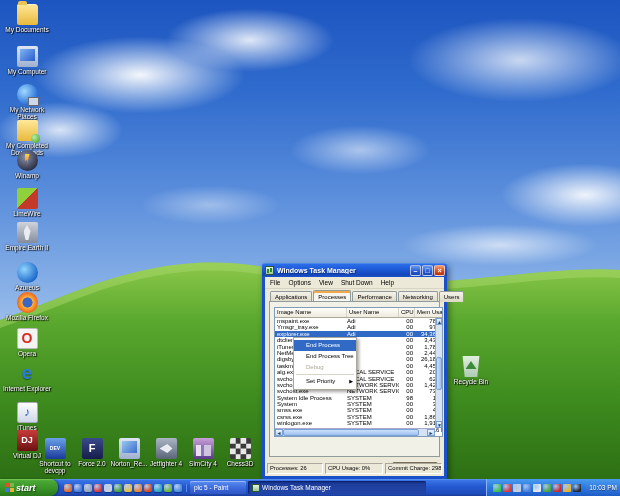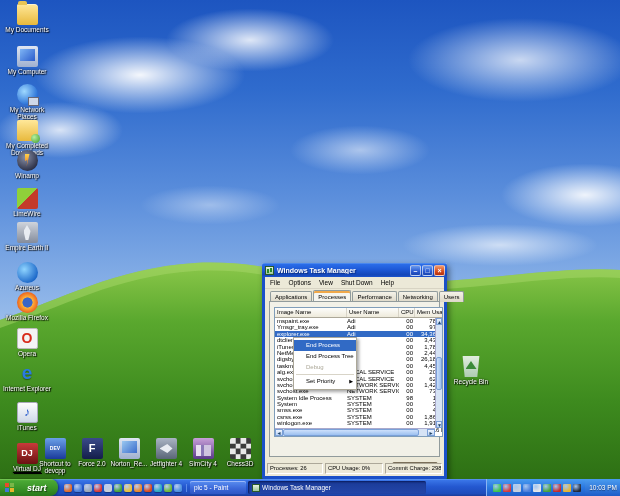--- a/index.html
+++ b/index.html
@@ -116,21 +116,21 @@
     border-radius:2px; font-size:6px; text-align:center; line-height:10px; box-shadow:inset -1px -1px 0 #cfc8b4; }
   .statusbar { position:absolute; left:2px; right:2px; bottom:2px; height:11px; display:flex; gap:2px; background:#ece9d8; }
   .sp { border:1px solid; border-color:#aca899 #fff #fff #aca899; font-size:5.8px; line-height:9px; padding:0 2px; white-space:nowrap; overflow:hidden; }
   .sp1 { width:56px; } .sp2 { width:58px; } .sp3 { flex:1; }
 
   
   #taskbar { position:absolute; left:0; bottom:0; width:620px; height:17px;
     background:linear-gradient(180deg,#6fa5f2 0%,#3a76e8 6%,#2458d0 45%,#1e4cbc 85%,#1a3c9a 100%); display:flex; align-items:center; }
   #startbtn { height:17px; width:58px; border-radius:0 8px 8px 0;
     background:linear-gradient(180deg,#7fce5a 0%,#4aa834 10%,#3a9428 55%,#2a7a1c 95%);
-    box-shadow:1px 0 2px #0006; display:flex; align-items:center; padding-left:5px; gap:13px; }
+    box-shadow:1px 0 2px #0006; display:flex; align-items:center; padding-left:5px; gap:2px; }
   .flag { width:9px; height:9px;
     background-image:linear-gradient(#e84c2b,#e84c2b),linear-gradient(#7ab648,#7ab648),linear-gradient(#3b79d8,#3b79d8),linear-gradient(#e8b42a,#e8b42a);
     background-size:4px 4px; background-repeat:no-repeat; background-position:0 0,5px 0,0 5px,5px 5px; }
   #startbtn span { color:#fff; font-weight:bold; font-style:italic; font-size:9px; text-shadow:1px 1px 1px #0008; }
   #quicklaunch { display:flex; align-items:center; gap:2px; padding:0 4px 0 6px; border-right:1px solid #5a8ae8; }
   .ql { width:8px; height:8px; border-radius:2px; box-shadow:0 1px 1px #0005; }
   .taskbtns { display:flex; gap:2px; padding-left:3px; flex:1; height:17px; align-items:center; overflow:hidden; }
   .tbtn { height:13px; border-radius:2px; font-size:6.5px; color:#fff; display:flex; align-items:center; gap:2px;
     padding:0 4px; white-space:nowrap; overflow:hidden; }
   .tbtn.idle { background:linear-gradient(180deg,#5a8ef0,#3a66d8 60%,#2f56c4); box-shadow:inset 0 1px 0 #9ab8f8; width:56px; }
@@ -208,21 +208,21 @@
           <span class="glyph">e</span>
         </div>
         <div class="lbl">Internet Explorer</div>
       </div>
       <div class="dt-icon" style="left: 2px; top: 402px;">
         <div class="art ic-itunes">
           <span class="glyph">♪</span>
         </div>
         <div class="lbl">iTunes</div>
       </div>
-      <div class="dt-icon" style="left: 2px; top: 443px; text-decoration: underline;">
+      <div class="dt-icon" style="left: 2px; top: 430px;">
         <div class="art ic-virtualdj">
           <span class="glyph">DJ</span>
         </div>
         <div class="lbl">Virtual DJ</div>
       </div>
     </div>
   <div id="bottom-icons">
       <div class="dt-icon" style="left: 36px; top: 438px; width: 38px;">
         <div class="art ic-dev">
           <span class="glyph">DEV</span>

